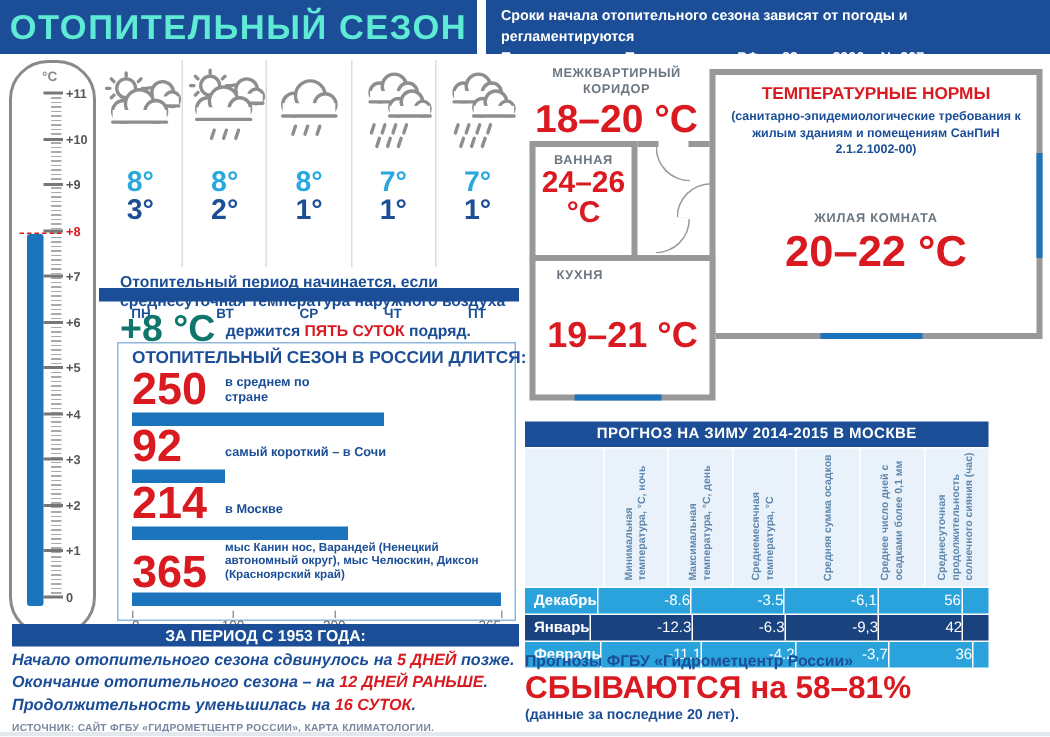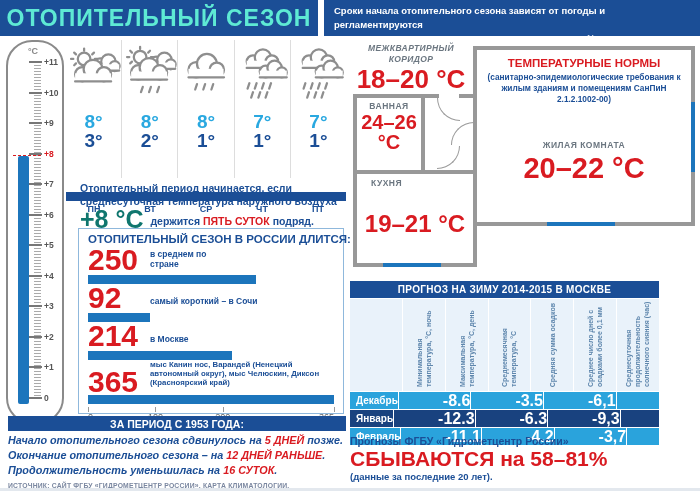--- a/index.html
+++ b/index.html
@@ -55,21 +55,21 @@
   .cticklab.last{transform:translateX(-100%);}
   
   .period{position:absolute;left:8px;top:416px;width:338px;}
   .ptitle{height:15px;background:#1b4e96;color:#fff;font-size:10.5px;font-weight:bold;
           display:flex;align-items:center;justify-content:center;}
   .pline{font-size:10.8px;font-weight:bold;color:#1b4e96;margin-top:2.5px;line-height:1.2;font-style:italic;}
   .pline .red{color:#d91b21;}
   .psource{margin-top:5px;font-size:6.8px;font-weight:bold;color:#7a87a0;letter-spacing:.2px;}
   
   .corridor-label{position:absolute;left:352px;top:43px;width:118px;text-align:center;
-                  font-size:8.5px;font-weight:bold;color:#6b7680;line-height:1.25;letter-spacing:.4px;font-style:italic;}
+                  font-size:8.5px;font-weight:bold;color:#6b7680;line-height:1.25;letter-spacing:.4px;}
   .corridor-temp{position:absolute;left:346px;top:64px;width:130px;text-align:center;
                  font-size:26px;font-weight:bold;color:#d91b21;}
   .room{position:absolute;border:4px solid #989898;box-sizing:border-box;background:#fff;}
   .living{left:473px;top:46px;width:222px;height:180px;}
   .bath{left:353px;top:94px;width:72px;height:80px;}
   .kitchen{left:353px;top:170px;width:124px;height:97px;}
   .roomlabel{position:absolute;width:100%;text-align:center;font-size:8.5px;font-weight:bold;
              color:#6b7680;letter-spacing:.5px;}
   .roomtemp{position:absolute;width:100%;text-align:center;font-weight:bold;color:#d91b21;line-height:1.02;}
   .norms-title{position:absolute;top:7px;width:100%;text-align:center;font-size:11.5px;font-weight:bold;color:#d91b21;}
@@ -85,21 +85,21 @@
             display:flex;align-items:center;justify-content:center;letter-spacing:.3px;}
   .rt-head{display:flex;height:92px;background:#e9f2fa;margin-top:1px;}
   .rt-head .c0{width:52px;}
   .rt-head .c{flex:1;border-left:1px solid #fff;display:flex;align-items:flex-end;justify-content:center;padding-bottom:4px;}
   .rt-head .c span{writing-mode:vertical-rl;transform:rotate(180deg);font-size:7px;font-weight:bold;
                    color:#5f87ad;line-height:1.3;max-height:86px;}
   .rt-row{display:flex;height:17px;margin-top:1px;}
   .rt-row .c0{width:52px;display:flex;align-items:center;padding-left:6px;box-sizing:border-box;
               color:#fff;font-size:10px;font-weight:bold;}
   .rt-row .c{flex:1;border-left:1px solid #fff;display:flex;align-items:center;justify-content:center;
-             color:#fff;font-size:16px;font-weight:bold;padding-left:44px;}
+             color:#fff;font-size:10px;font-weight:normal;padding-left:44px;}
   .row-light{background:#2aa3dc;}
   .row-dark{background:#19427f;}
   
   .footer-r{position:absolute;left:350px;top:435px;width:348px;}
   .fr1{font-size:10.5px;font-weight:bold;color:#1b4e96;}
   .fr-big{font-size:21px;font-weight:bold;color:#d91b21;line-height:1.15;}
   .fr2{font-size:9.5px;font-weight:bold;color:#1b4e96;}
   .bottom-edge{position:absolute;left:0;bottom:0;width:700px;height:3px;background:#e3e8ee;}
 </style>
 </head>

